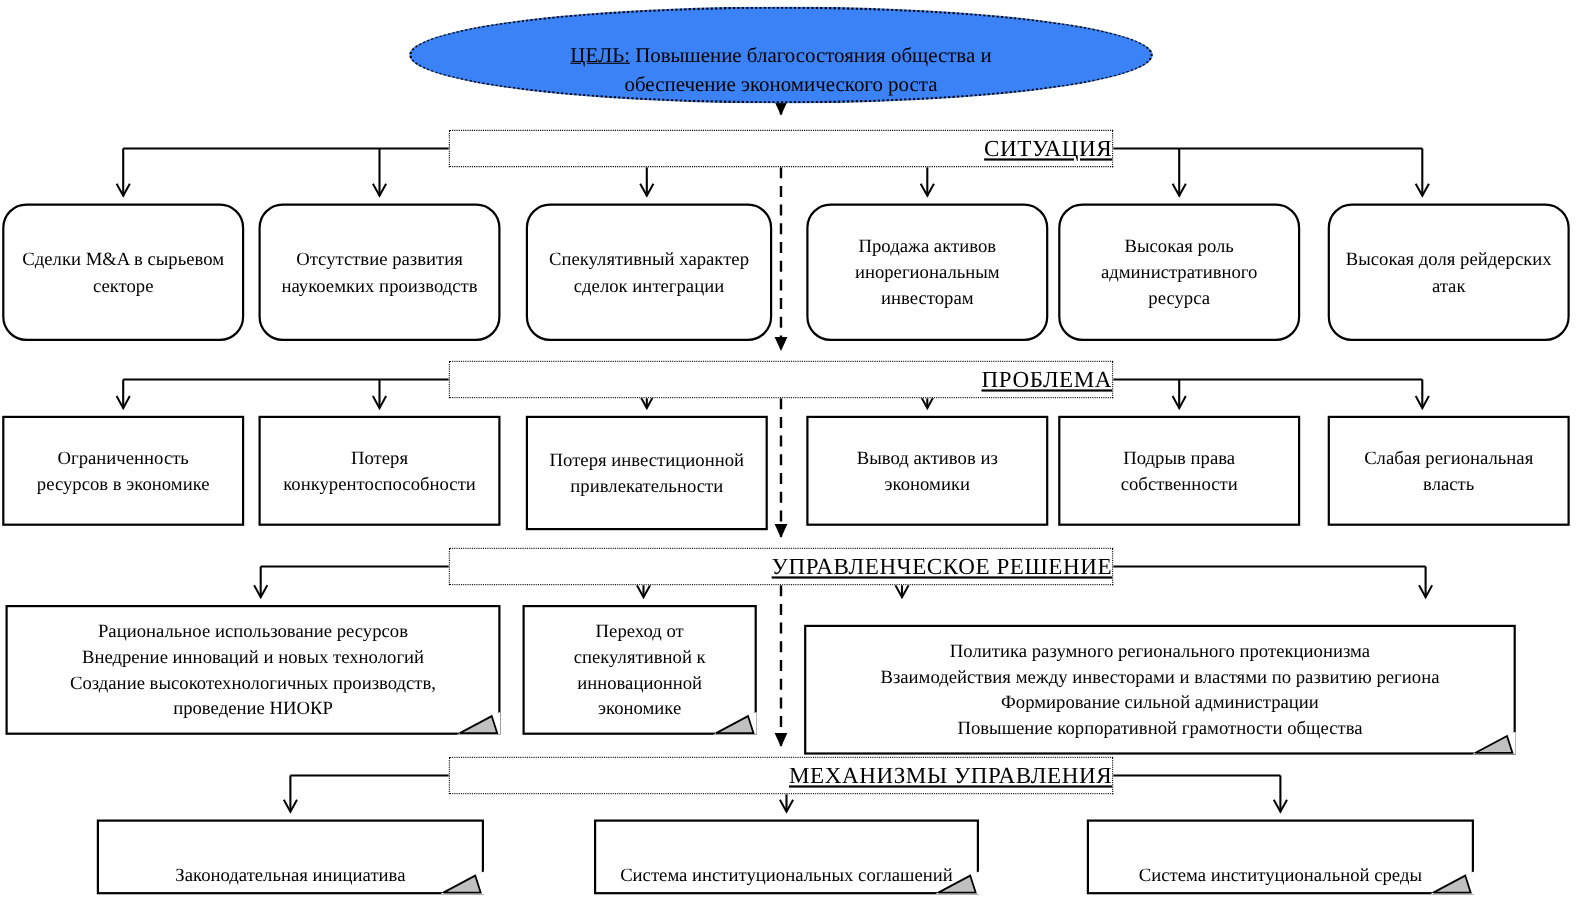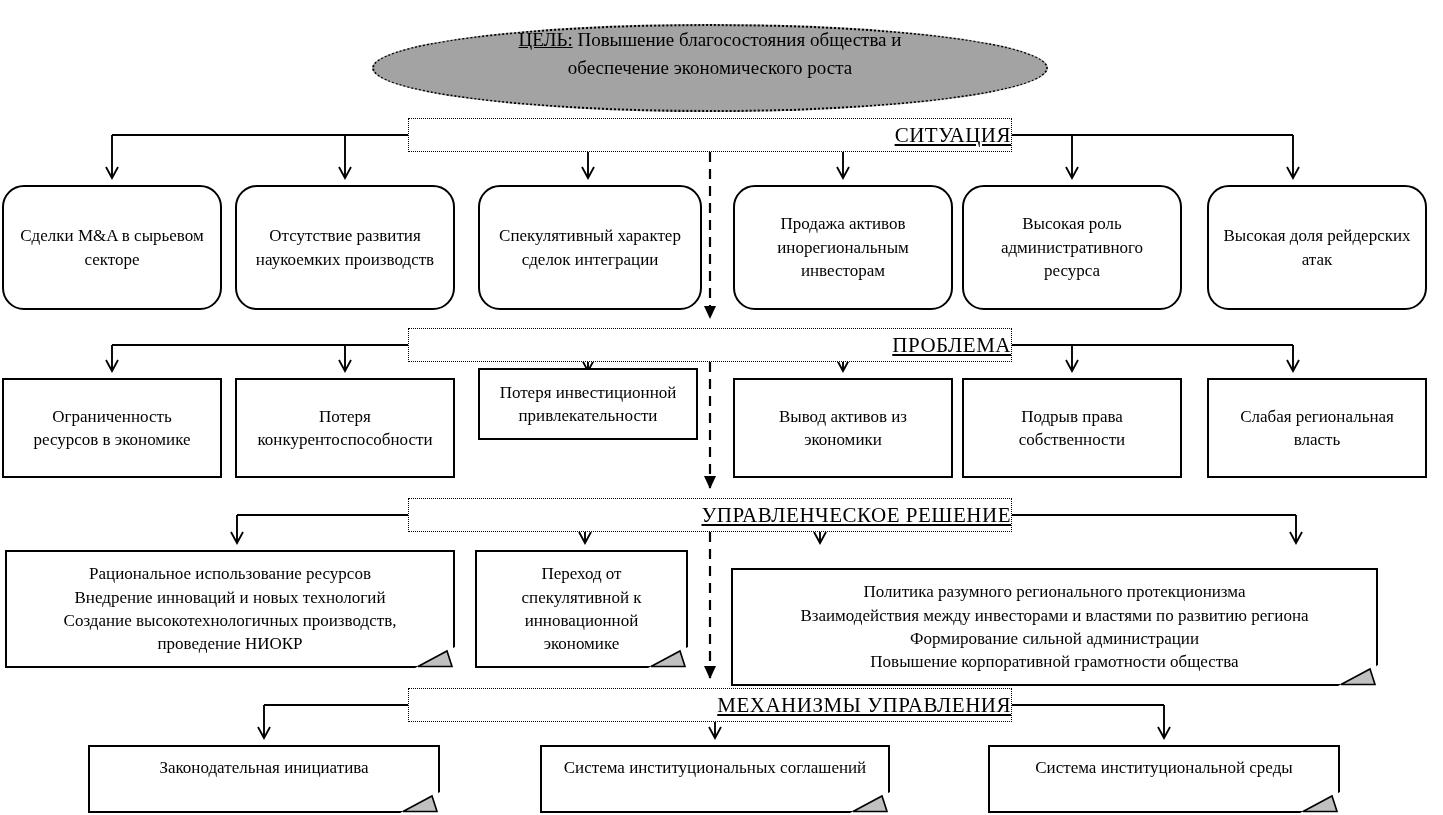--- a/index.html
+++ b/index.html
@@ -9,29 +9,29 @@
     height: 815px;
     background: #ffffff;
     font-family: "Liberation Serif", "DejaVu Serif", serif;
     color: #000;
     overflow: hidden;
   }
   #wires { position: absolute; left: 0; top: 0; z-index: 0; }
 
   .ellipse {
     position: absolute;
-    left: 372px; top: 24px; width: 676px; height: 88px;
+    left: 372px; top: 6px; width: 676px; height: 88px;
     border: 2px dotted #000;
     border-radius: 50%;
     box-sizing: border-box;
-    display: flex; align-items: flex-start; justify-content: center;
+    display: flex; align-items: flex-end; justify-content: center;
     text-align: center;
     padding: 0 95px;
     font-size: 19px; line-height: 1.45;
-    z-index: 1; background: #a3a3a3;
+    z-index: 1; background: #3b82f6;
   }
   .ellipse .goal-label { text-decoration: underline; }
 
   .hdr {
     position: absolute;
     left: 408px; width: 604px; height: 34px;
     border: 1.5px dotted #000;
     box-sizing: border-box;
     display: flex; align-items: center; justify-content: flex-end;
     font-size: 21px;
@@ -46,21 +46,21 @@
     box-sizing: border-box;
     background: #fff;
     display: flex; align-items: center; justify-content: center;
     text-align: center;
     font-size: 17px; line-height: 1.38;
     padding: 4px 14px;
     z-index: 1;
   }
   .node .node-text { white-space: pre-line; overflow-wrap: break-word; width: 100%; }
   .round { border-radius: 22px; }
-  .top-align { align-items: flex-start; padding-top: 9px; }
+  .top-align { align-items: flex-end; padding-top: 9px; }
 
   .fold {
     position: absolute;
     right: -2px; bottom: -2px;
     width: 40px; height: 21px;
     z-index: 2;
     pointer-events: none;
   }
 </style>
 </head>
@@ -163,21 +163,21 @@
   <div class="node round" style="left:1207px;top:185px;width:220px;height:125px">
     <span class="node-text">Высокая доля рейдерских атак</span>
   </div>
 
   <div class="node" style="left:2px;top:378px;width:220px;height:100px">
     <span class="node-text">Ограниченность ресурсов в экономике</span>
   </div>
   <div class="node" style="left:235px;top:378px;width:220px;height:100px">
     <span class="node-text">Потеря конкурентоспособности</span>
   </div>
-  <div class="node" style="left:478px;top:368px;width:220px;height:72px">
+  <div class="node" style="left:478px;top:378px;width:220px;height:104px">
     <span class="node-text">Потеря инвестиционной привлекательности</span>
   </div>
   <div class="node" style="left:733px;top:378px;width:220px;height:100px">
     <span class="node-text">Вывод активов из экономики</span>
   </div>
   <div class="node" style="left:962px;top:378px;width:220px;height:100px">
     <span class="node-text">Подрыв права собственности</span>
   </div>
   <div class="node" style="left:1207px;top:378px;width:220px;height:100px">
     <span class="node-text">Слабая региональная власть</span>

